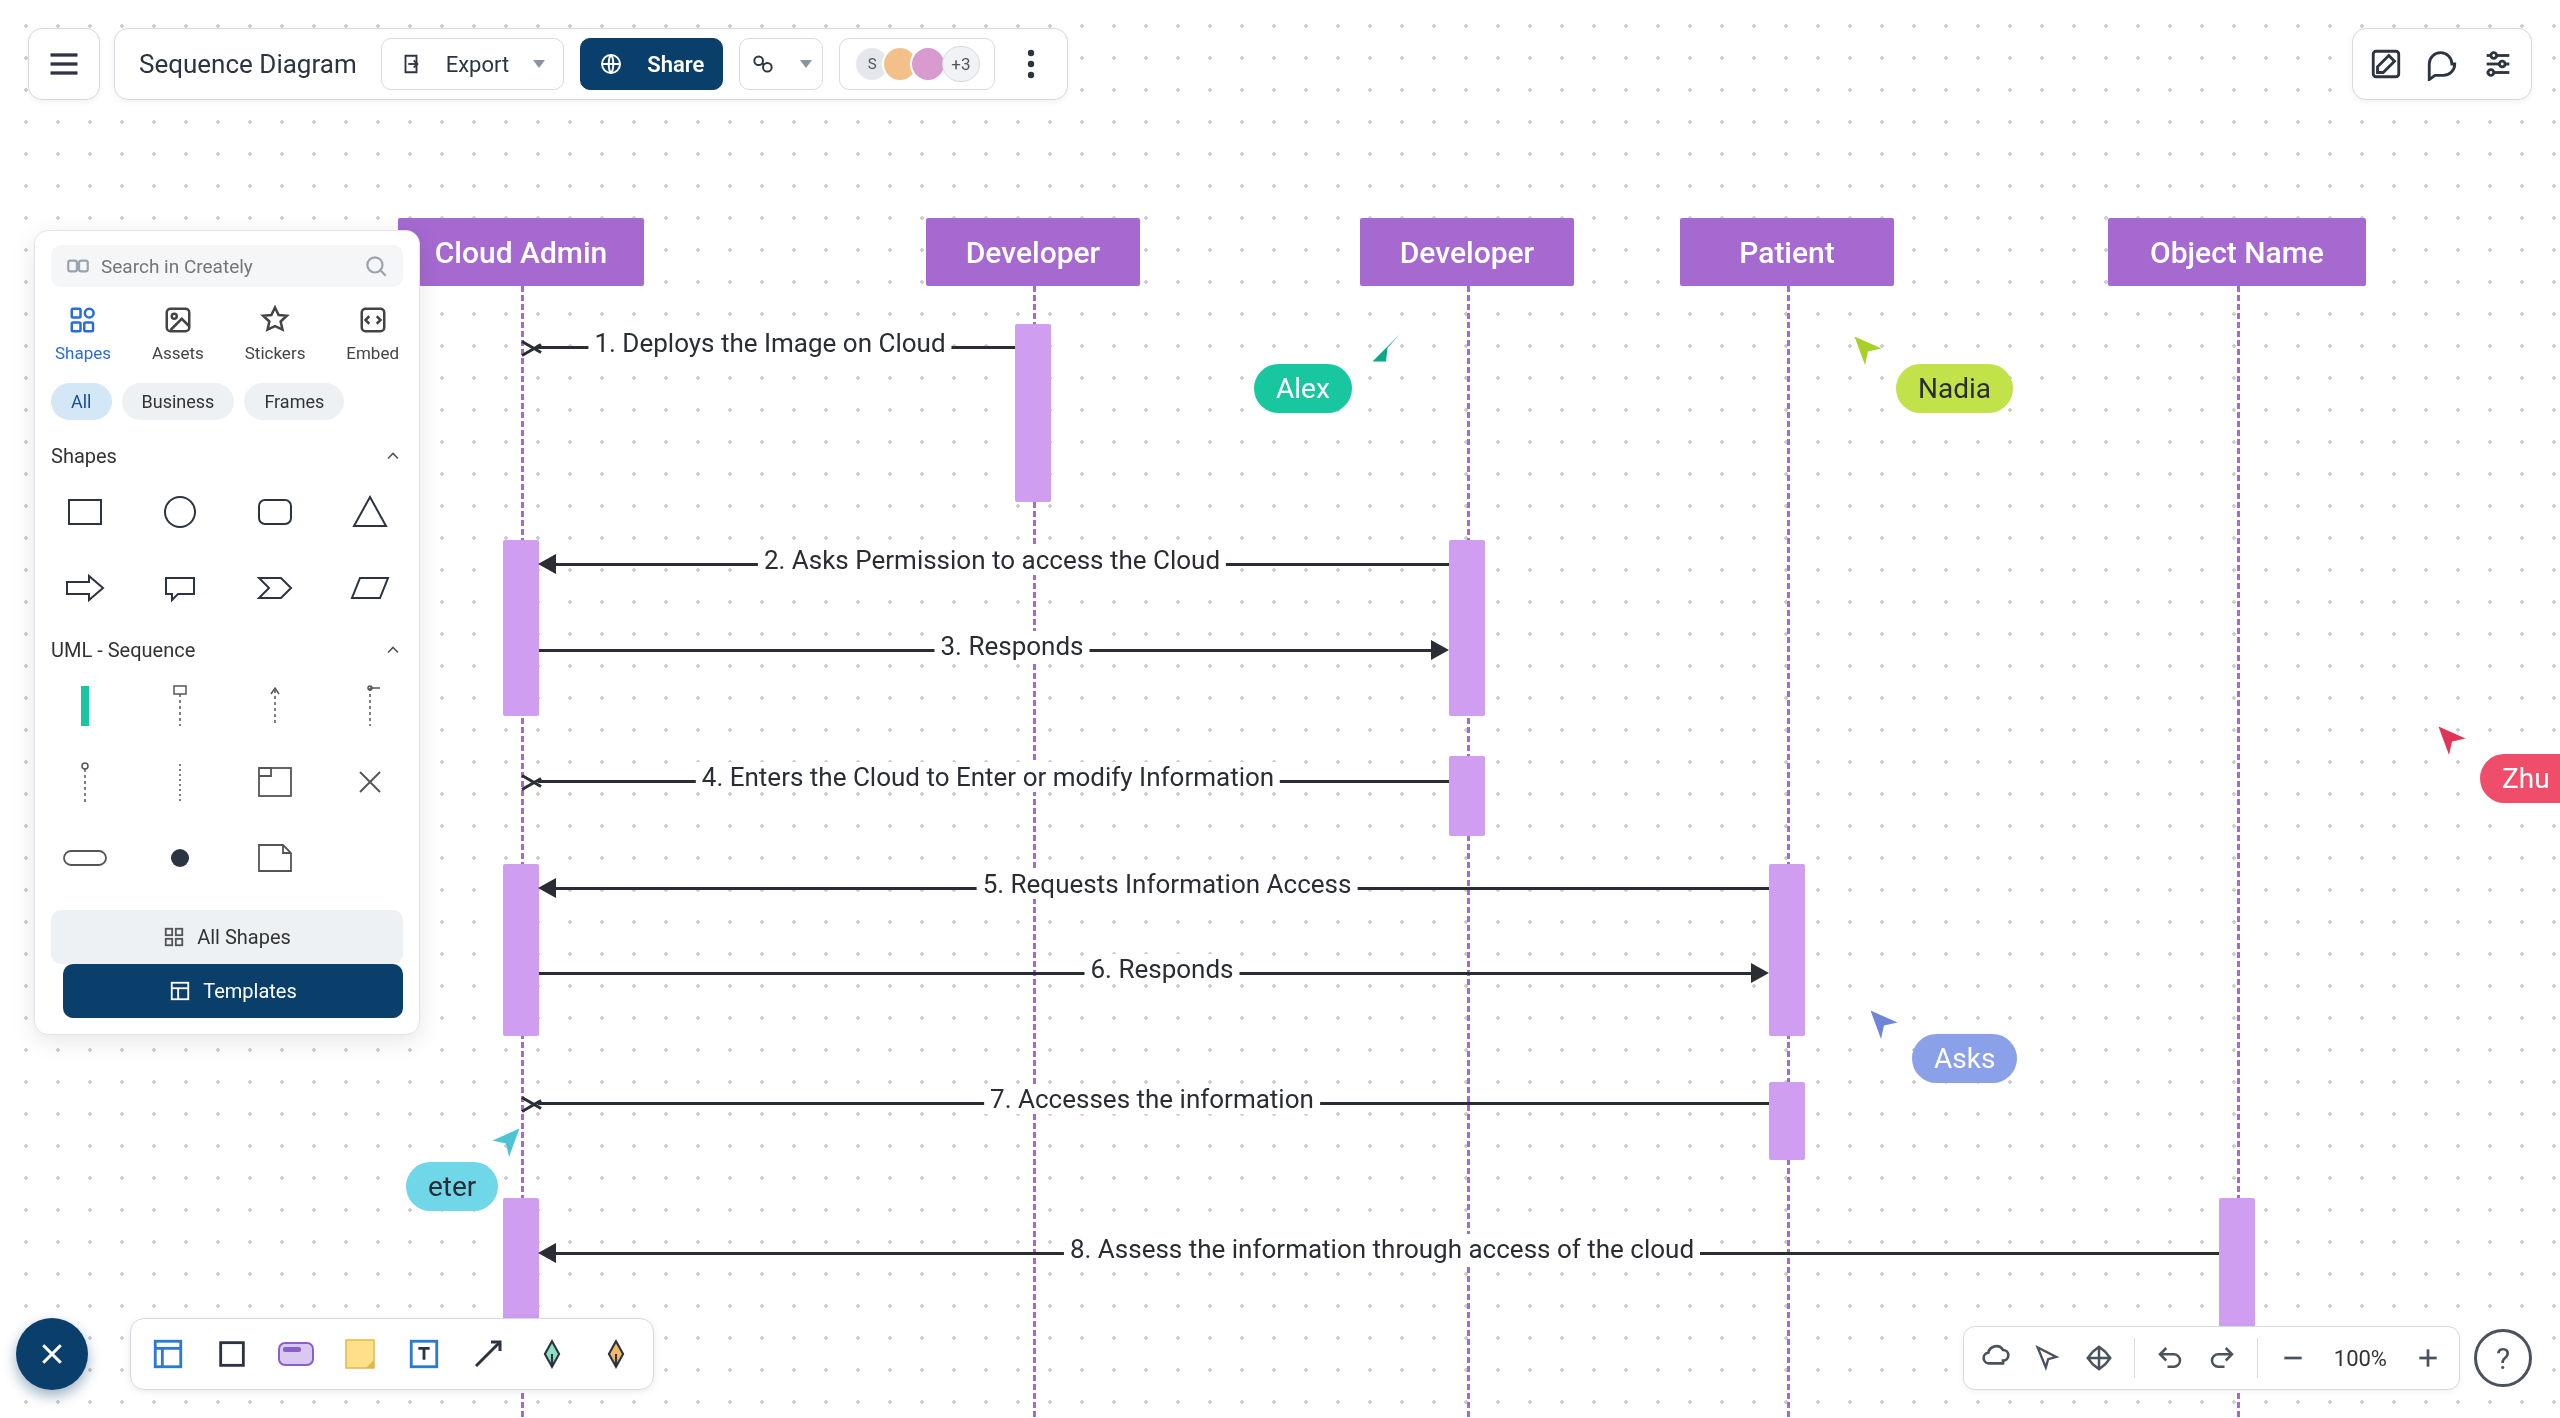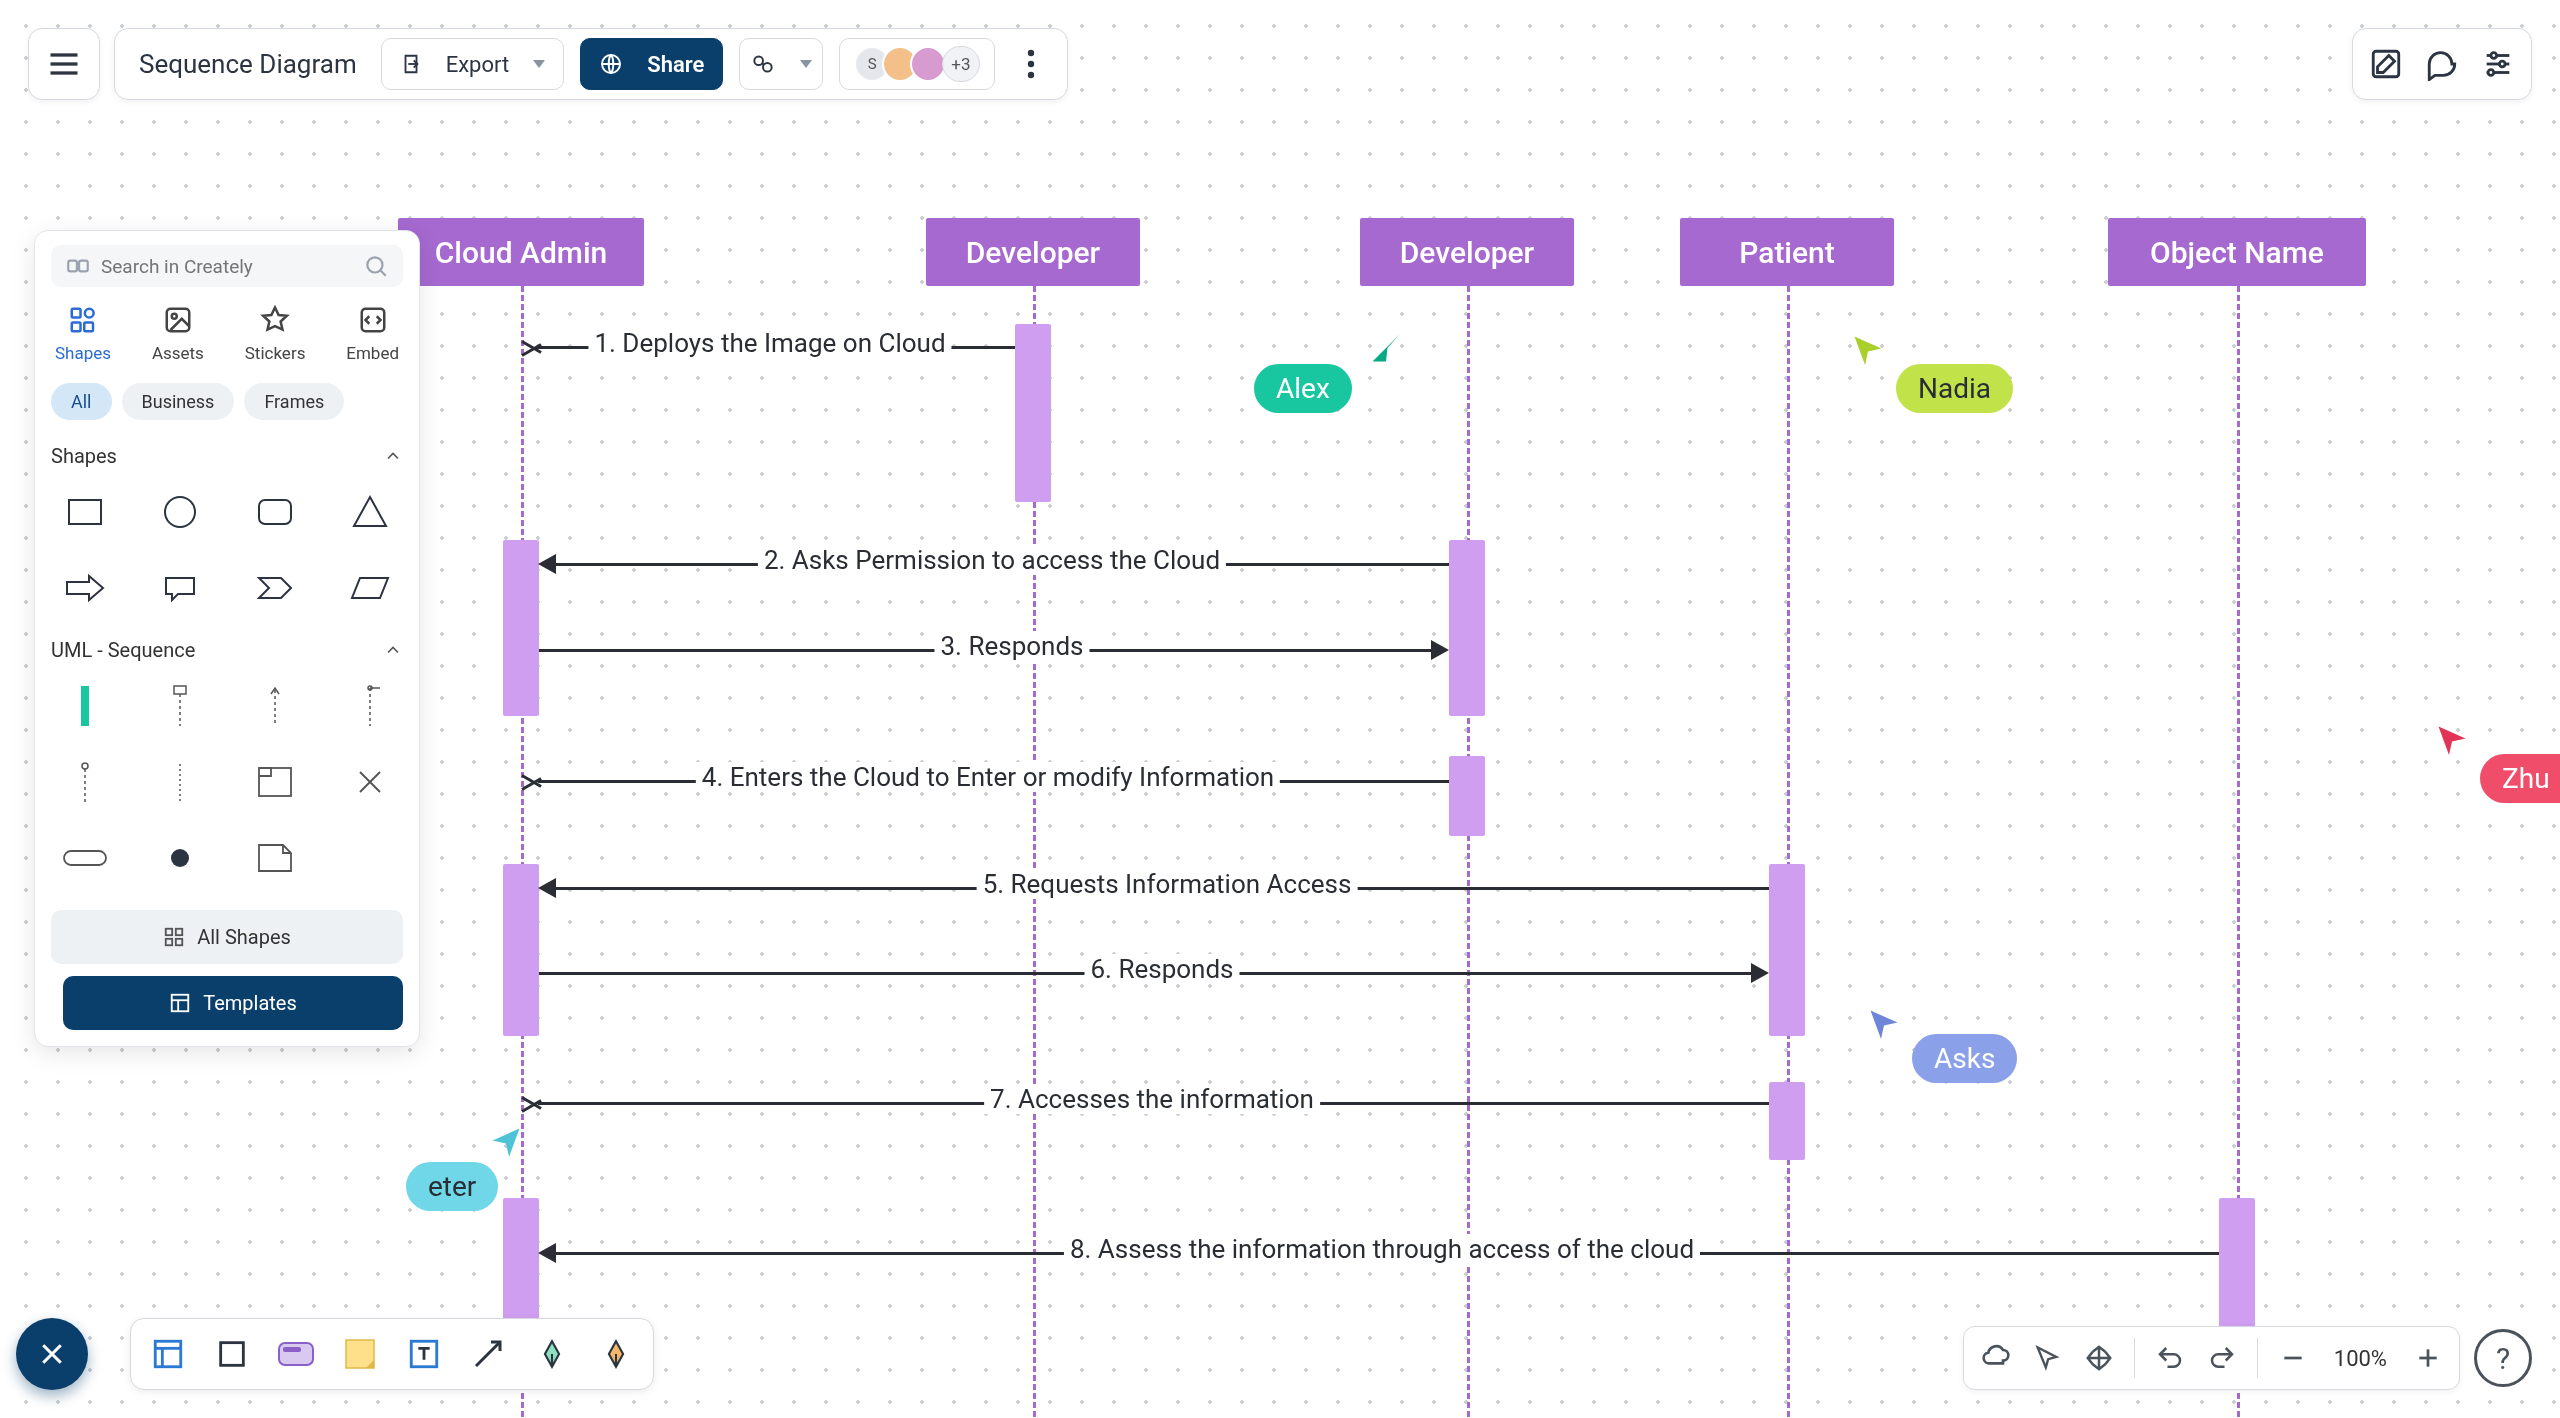--- a/index.html
+++ b/index.html
@@ -42,21 +42,21 @@
 .panel-tabs { display:flex; justify-content:space-between; margin-top:16px; padding:0 4px; }
 .panel-tab { display:flex; flex-direction:column; align-items:center; gap:6px; font-size:17px; color:#444; cursor:pointer; }
 .panel-tab.active { color:#2a6bd6; }
 .panel-tab .tab-ic { width:34px; height:34px; display:flex; align-items:center; justify-content:center; }
 .filter-pills { display:flex; gap:10px; margin-top:20px; }
 .pill { padding:8px 20px; border-radius:999px; font-size:18px; background:#eef1f4; color:#333; cursor:pointer; }
 .pill.active { background:#d3e7f7; color:#1a4e8c; }
 .section-head { display:flex; justify-content:space-between; align-items:center; margin-top:24px; font-size:20px; color:#333; cursor:pointer; }
 .shape-grid { display:grid; grid-template-columns:repeat(4,1fr); gap:24px 28px; margin-top:18px; justify-items:center; }
 .shape-cell { width:52px; height:52px; display:flex; align-items:center; justify-content:center; cursor:pointer; }
-.panel-foot { margin-top:26px; display:flex; flex-direction:column; gap:12px; }
+.panel-foot { margin-top:26px; display:flex; flex-direction:column; }
 .foot-btn { height:54px; border-radius:10px; display:flex; align-items:center; justify-content:center; gap:12px; font-size:20px; cursor:pointer; }
 .foot-btn.all { background:#eef1f4; color:#333; }
 .foot-btn.templates { background:#0b3f6b; color:#fff;margin-left:12px; }
 
 
 .fab-close { position:absolute; bottom:28px; left:16px; width:72px; height:72px; border-radius:50%; background:#0b3f6b; display:flex; align-items:center; justify-content:center; cursor:pointer; z-index:60; box-shadow:0 6px 14px rgba(11,63,107,.4); }
 .bottom-tools { position:absolute; bottom:28px; left:130px; height:72px; background:#fff; border:1px solid #d6dae0; border-radius:14px; display:flex; align-items:center; padding:0 16px; gap:22px; z-index:50; box-shadow:0 2px 8px rgba(0,0,0,.08); }
 .bottom-tools .ic { width:42px; height:42px; display:flex; align-items:center; justify-content:center; cursor:pointer; }
 
 .bottom-right { position:absolute; bottom:28px; right:28px; display:flex; align-items:center; gap:14px; z-index:50; }

